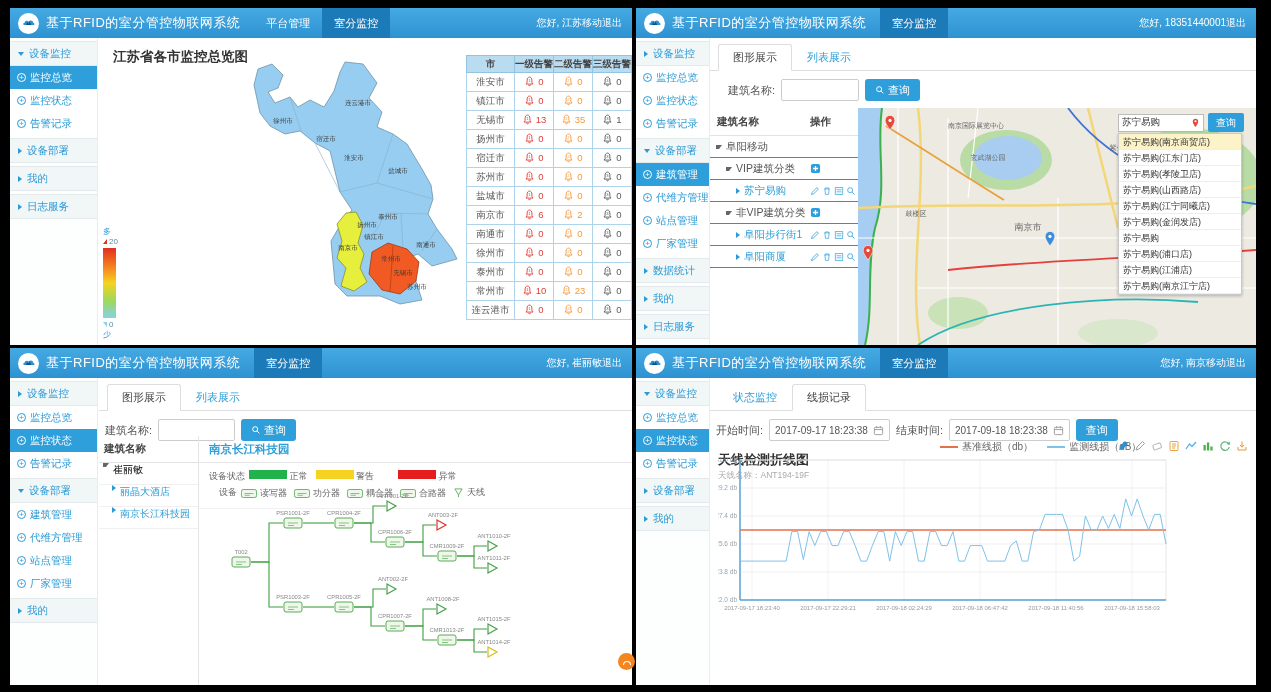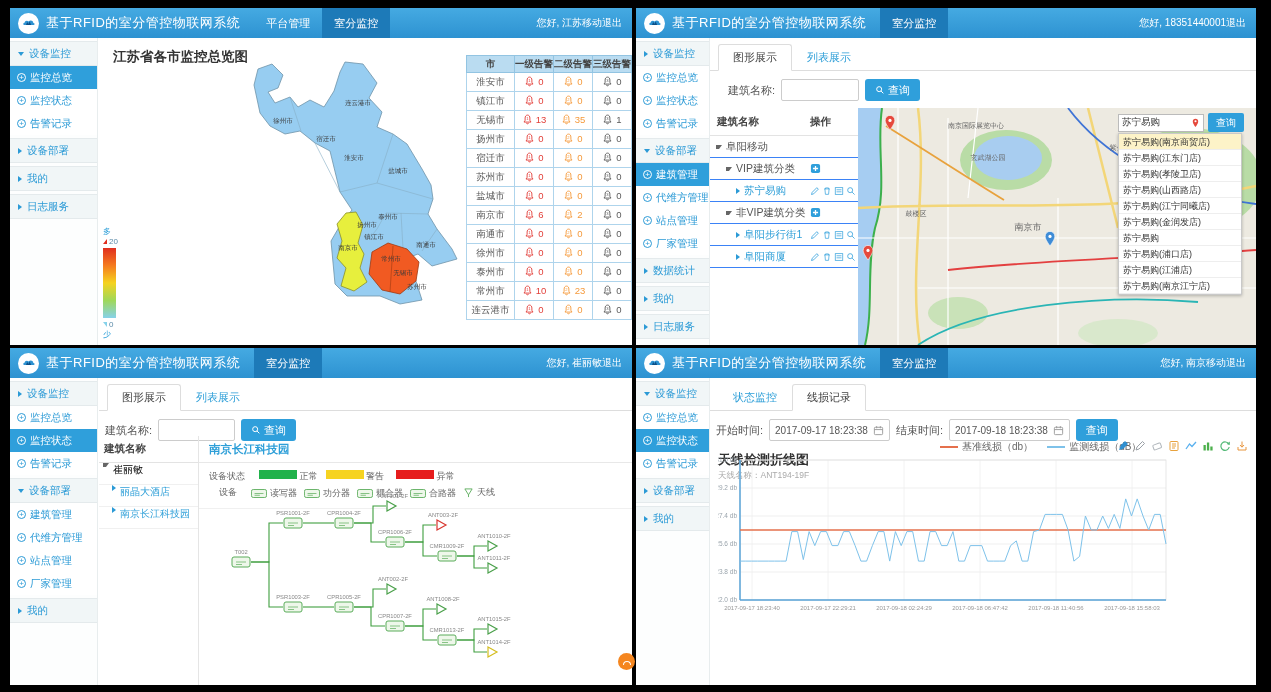--- a/index.html
+++ b/index.html
@@ -64,21 +64,21 @@
 .store{height:16px;line-height:16px;font-size:9px;padding-left:4px;border-bottom:1px solid #eee;color:#333;white-space:nowrap;overflow:hidden;cursor:pointer}
 .store.sel{background:#fdf3c8}
 
 .p3-body{position:absolute;top:58px;left:0;right:0;bottom:0;display:flex}
 .t3-col{width:100px;border-right:1px solid #e5e5e5;flex:none}
 .t3-head{font-size:10.5px;font-weight:bold;color:#444;padding:6px 0 6px 5px;border-bottom:1px solid #e3e3e3}
 .t3-row{display:flex;align-items:flex-start;gap:4px;height:22px;font-size:10px;border-bottom:1px solid #f0f0f0;cursor:pointer;white-space:nowrap;overflow:hidden}
 .p3-right{flex:1;position:relative}
 .p3-title{color:#2e9fd8;font-weight:bold;font-size:11.5px;padding:6px 0 5px 10px;border-bottom:1px solid #e8e8e8}
 .p3-legend{padding:4px 0 5px 10px;font-size:9px;color:#666;border-bottom:1px solid #f0f0f0}
-.lg-row{display:flex;align-items:flex-start;gap:14px;margin:3px 0}
+.lg-row{display:flex;align-items:flex-start;gap:4px;margin:3px 0}
 .lg-swatch{width:38px;height:9px;display:inline-block}
 .lg-dev{display:inline-flex;align-items:center;gap:3px}
 #topo{position:absolute;left:8px;top:48px}
 
 .c4-title{font-size:13px;font-weight:bold;color:#333;padding:2px 0 1px 8px}
 .c4-sub{font-size:8.5px;color:#aaa;padding-left:8px}
 .legend4{position:absolute;display:flex;gap:14px;font-size:10px;color:#666;align-items:center}
 .legend4 .sw{width:18px;height:2px;display:inline-block;margin-right:4px;vertical-align:middle}
 .toolbar4{position:absolute;display:flex;gap:5px;align-items:center}
 .toolbar4 span{cursor:pointer;display:inline-flex}
@@ -891,21 +891,21 @@
                 <i class="tri-r"></i>
                 <span class="link">南京长江科技园</span>
               </div>
             </div>
         </div>
         <div class="p3-right">
           <div class="p3-title">南京长江科技园</div>
           <div class="p3-legend">
             <div class="lg-row">
                 <span>设备状态</span>
-                <span id="lg-status"><span class="lg-swatch" style="background:#21b24b"></span> <span style="margin-right:8px">正常</span><span class="lg-swatch" style="background:#f6d321"></span> <span style="margin-right:12px">警告</span><span class="lg-swatch" style="background:#e61d1d"></span> <span style="margin-right:8px">异常</span></span>
+                <span id="lg-status"><span class="lg-swatch" style="background:#21b24b"></span> <span style="margin-right:8px">正常</span><span class="lg-swatch" style="background:#f6d321"></span> <span style="margin-right:24px">警告</span><span class="lg-swatch" style="background:#e61d1d"></span> <span style="margin-right:8px">异常</span></span>
               </div>
             <div class="lg-row" style="padding-left:10px">
                 <span>设备</span>
                 <span id="lg-devices"><span class="lg-dev">
                     <svg viewBox="0 0 18 10" width="16" height="9">
                       <rect x="0.5" y="0.5" width="17" height="9" rx="2" fill="#eef7ea" stroke="#5aac5a"></rect>
                       <path d="M4 5 H14 M4 7 H10" stroke="#5aac5a" stroke-width="0.8"></path>
                     </svg>
                     <span style="margin-right:7px">读写器</span>
                   </span><span class="lg-dev">

